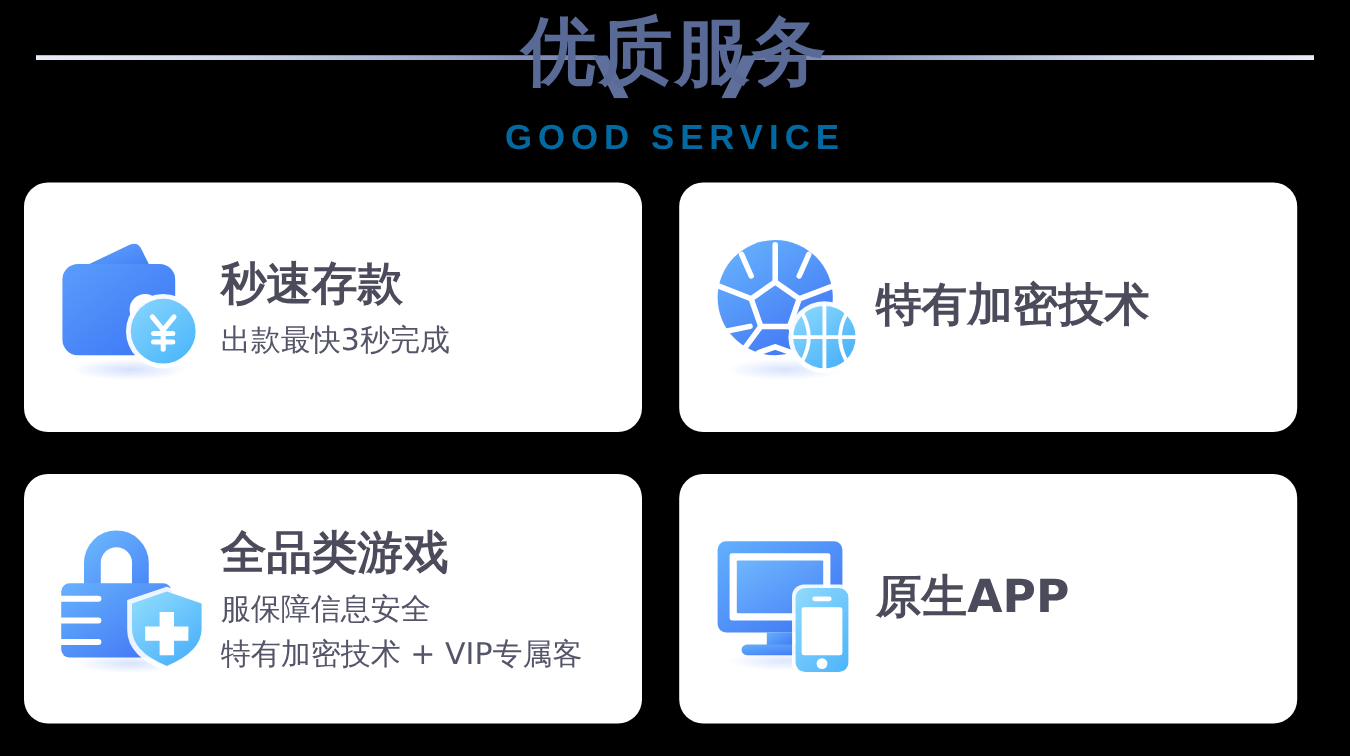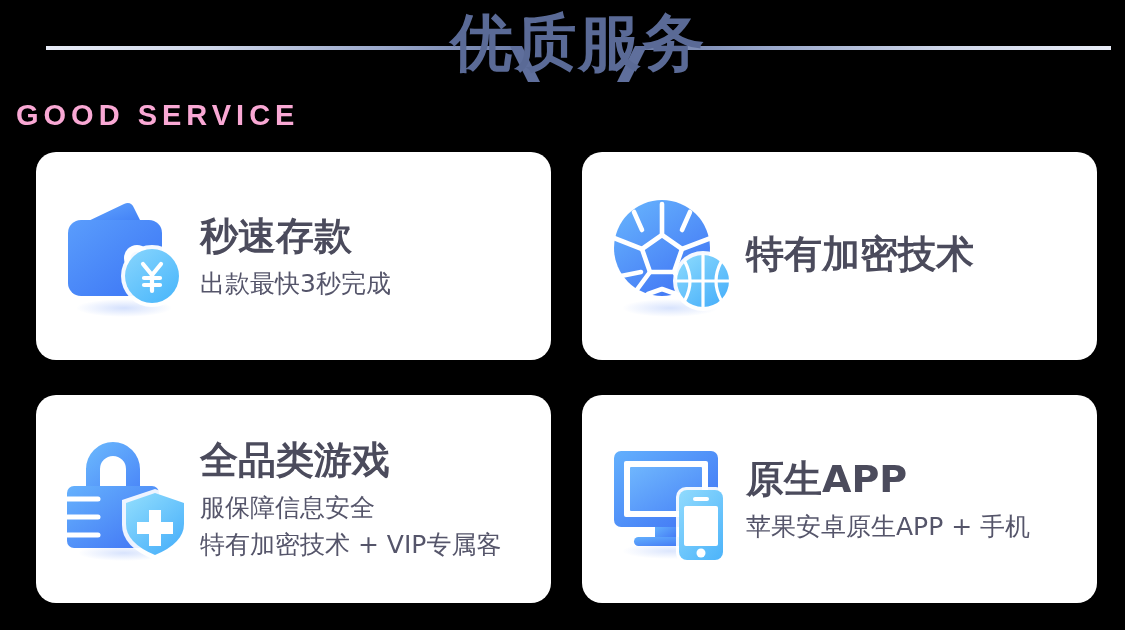--- a/index.html
+++ b/index.html
@@ -14,21 +14,20 @@
     overflow: hidden;
     font-family: "Liberation Sans", "DejaVu Sans", sans-serif;
     -webkit-font-smoothing: antialiased;
   }
 
   .page {
     position: relative;
     width: 992px;
     height: 630px;
     background: #000000;
-    padding-left: 16px;
   }
 
   
   .header {
     position: relative;
     width: 1125px;
     height: 146px;
   }
 
   .deco-line {
@@ -83,34 +82,34 @@
     letter-spacing: 2px;
     color: #5a6a96;
     font-family: "DejaVu Sans", "Liberation Sans", sans-serif;
   }
 
   .title-en {
     position: absolute;
     top: 98px;
     left: 0;
     width: 1125px;
-    text-align: left;
+    text-align: center;
     font-size: 29px;
     line-height: 34px;
     font-weight: 700;
     letter-spacing: 5px;
-    color: #f9a8d4;
+    color: #0369a1;
     font-family: "Liberation Sans", sans-serif;
   }
 
   
   .grid {
     position: absolute;
     top: 152px;
-    left: 36px;
+    left: 20px;
     width: 1061px;
     display: grid;
     grid-template-columns: 515px 515px;
     grid-template-rows: 208px 208px;
     column-gap: 31px;
     row-gap: 35px;
   }
 
   .card {
     position: relative;
@@ -339,18 +338,17 @@
           <rect x="26" y="104" width="64" height="9" rx="4.5" fill="url(#mg)"></rect>
           <rect x="68" y="54" width="50" height="76" rx="10" fill="#ffffff" opacity="0.92"></rect>
           <rect x="71" y="57" width="44" height="70" rx="8" fill="url(#pg)"></rect>
           <rect x="85" y="64" width="16" height="4" rx="2" fill="#ffffff"></rect>
           <rect x="76" y="73" width="34" height="40" rx="2" fill="#ffffff"></rect>
           <circle cx="93" cy="120" r="4.5" fill="#ffffff"></circle>
         </svg>
       </div>
       <div class="card-text">
         <div class="card-title">原生APP</div>
-        <div class="card-desc">苹果安卓原生APP + 手机</div>
       </div>
     </div>
 
   </div>
 </div>
 
 </body></html>

